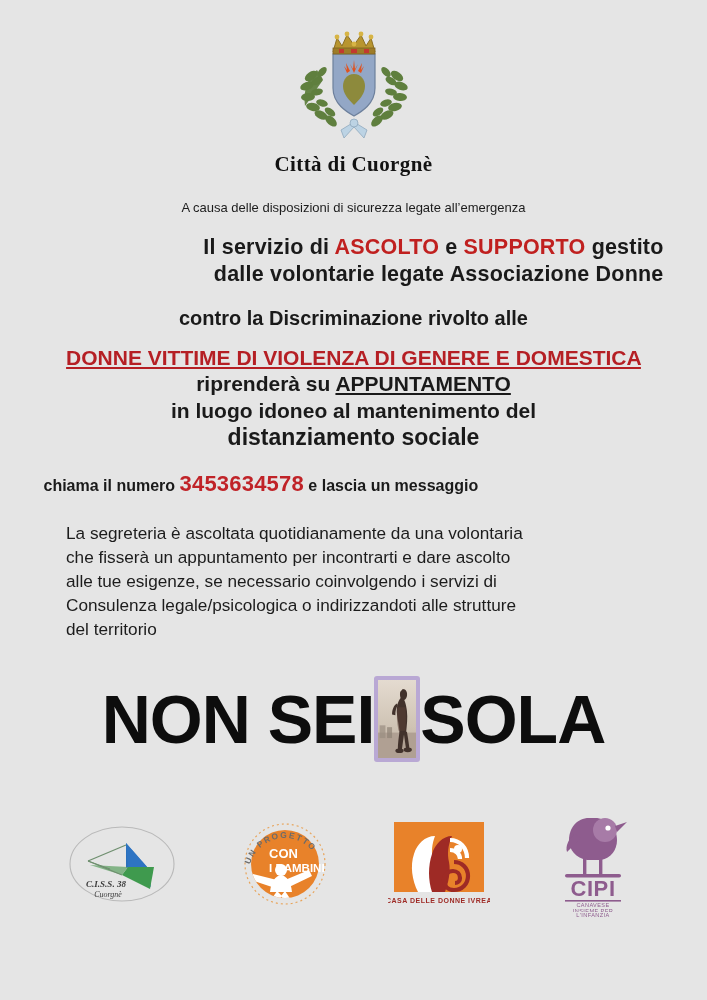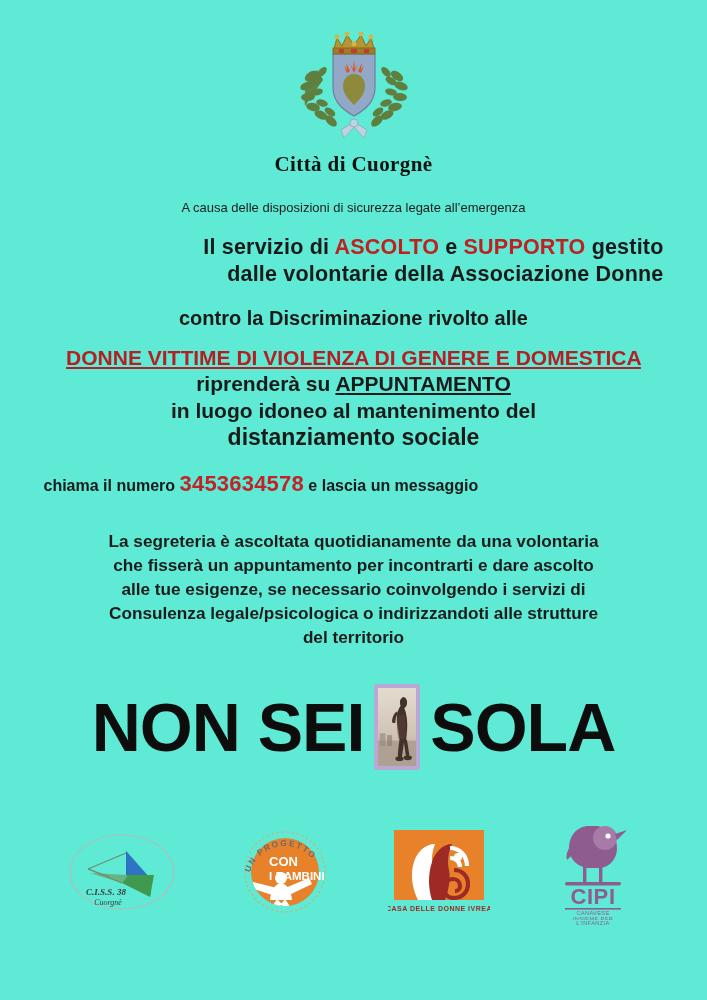--- a/index.html
+++ b/index.html
@@ -11,21 +11,21 @@
     width: 707px;
     height: 1000px;
     position: relative;
     font-family: "Liberation Sans", sans-serif;
     color: #1a1a1a;
     overflow: hidden;
   }
   .poster {
     position: absolute;
     inset: 0;
-    background: #5eead4;
+    background: #e5e5e5;
     display: flex;
     flex-direction: column;
     align-items: center;
   }
 
   
   .crest-wrap {
     margin-top: 26px;
     width: 130px;
     height: 120px;
@@ -98,40 +98,38 @@
     color: #1a1a1a;
   }
   .phone {
     color: #c02328;
     font-size: 22px;
     font-weight: bold;
     letter-spacing: 0.2px;
   }
 
   .para-segreteria {
-    margin-top: 32px;
+    margin-top: 24px;
     width: 575px;
-    text-align: center;
     font-size: 17.2px;
     line-height: 1.40;
-    font-weight: 700;
+    font-weight: 400;
     color: #1c1c1c;
   }
 
   .red { color: #c0201f; }
   .red-b { color: #b51f24; font-weight: bold; text-decoration: underline; }
   .uline { text-decoration: underline; text-underline-offset: 2px; }
 
   
   .slogan {
     margin-top: 34px;
     display: flex;
     align-items: center;
     justify-content: center;
-    gap: 10px;
     width: 100%;
   }
   .slogan-text {
     font-size: 68px;
     font-weight: bold;
     letter-spacing: -1px;
     color: #0d0d0d;
     line-height: 1;
     font-family: "Liberation Sans", sans-serif;
   }
@@ -238,21 +236,21 @@
   <div class="city-name">Città di Cuorgnè</div>
 
   <div class="para-intro">
     <div>A causa delle disposizioni di sicurezza legate all’emergenza</div>
   </div>
 
   <div class="block-service">
     <div>
       <span>Il servizio di </span><span class="red">ASCOLTO</span><span> e </span><span class="red">SUPPORTO</span><span> gestito</span>
     </div>
-    <div>dalle volontarie della Associazione Donne</div>
+    <div>dalle volontarie legate Associazione Donne</div>
   </div>
 
   <div class="block-contro">contro la Discriminazione rivolto  alle</div>
 
   <div class="block-donne">
     <div>
       <span class="red-b">DONNE VITTIME DI VIOLENZA DI GENERE E DOMESTICA</span><span>  riprenderà su </span><span class="uline">APPUNTAMENTO</span>
     </div>
     <div>in luogo idoneo al mantenimento del</div>
   </div>

